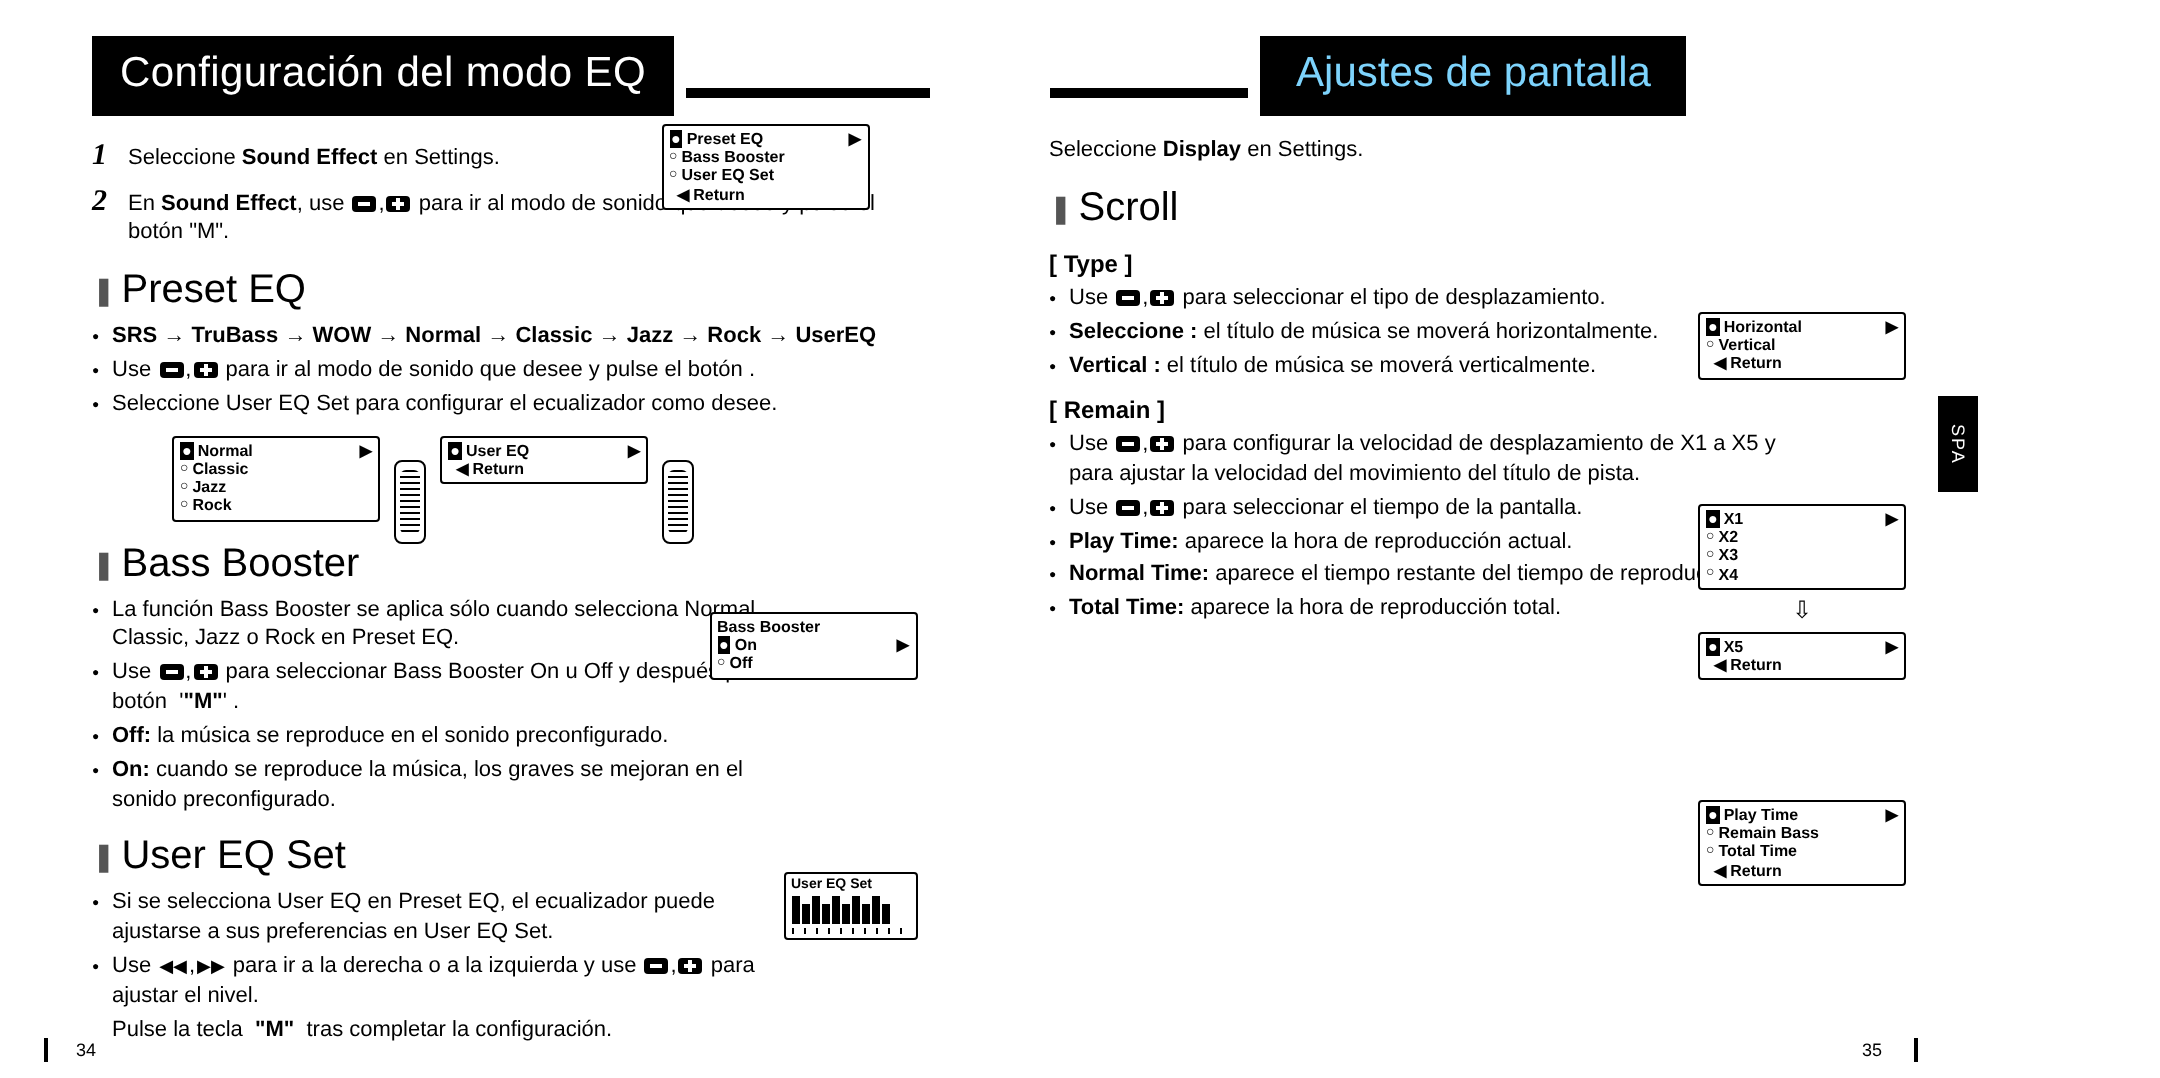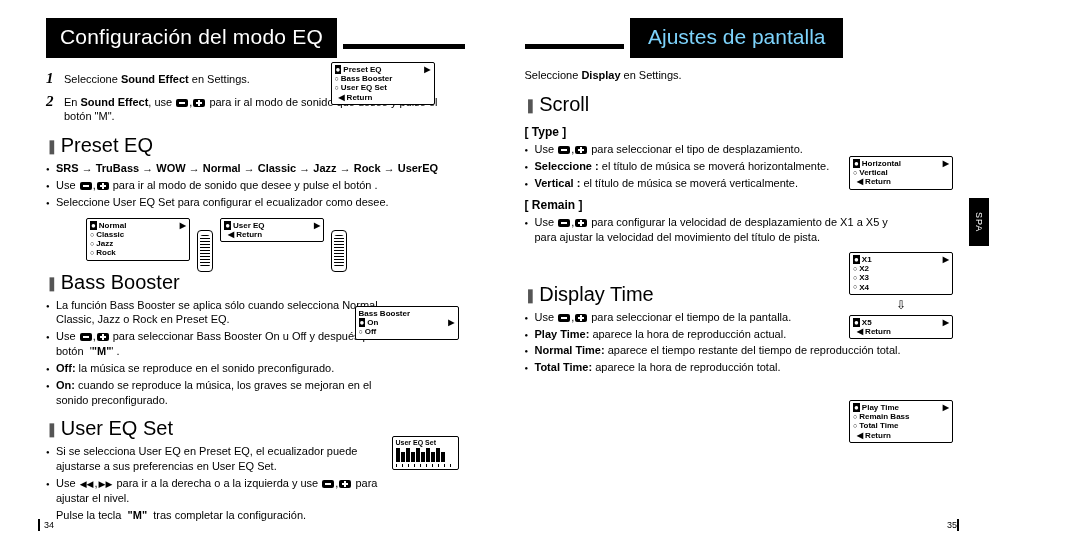--- a/index.html
+++ b/index.html
@@ -44,22 +44,22 @@
   .knob{display:inline-block;width:14px;height:40px;border:1px solid #000;border-radius:4px;position:relative;vertical-align:top}
   .knob::before{content:"";position:absolute;left:2px;right:2px;top:4px;bottom:4px;border-radius:3px;background:repeating-linear-gradient(#000 0 1px,transparent 1px 3px)}
   .eq-lcd{border:1px solid #000;border-radius:2px;background:#fff;padding:2px 3px;font-size:7px;font-weight:bold;line-height:1;display:inline-block}
   .eq-bars{display:flex;align-items:flex-end;gap:1px;margin:2px 0}
   .eq-bars span{width:4px;background:#000;height:10px}
   .eq-bars span:nth-child(odd){height:14px}
   .eq-scale{display:flex;gap:1px}
   .eq-scale span{width:4px;border-left:1px solid #000;height:3px}
   .side-tab{position:absolute;right:0;top:198px;width:20px;height:48px;background:#000;color:#fff;font-size:9px;display:flex;align-items:center;justify-content:center;writing-mode:vertical-rl;letter-spacing:1px}
   .pgnum{position:absolute;bottom:8px;font-size:9px}
-  .pg-left .pgnum{left:38px;border-left:2px solid #000;padding-left:4px}
-  .pg-right .pgnum{right:30px;border-right:2px solid #000;padding-right:0}
+  .pg-left .pgnum{left:22px;border-left:2px solid #000;padding-left:14px}
+  .pg-right .pgnum{right:30px;border-right:2px solid #000;padding-right:16px}
   .col-right-inner{max-width:380px}
   .fig-area{position:absolute;right:36px}
   .fig-scroll-type{top:156px}
   .fig-scroll-speed{top:252px}
   .fig-dtime{top:400px}
   .fig-bass{top:306px}
   .fig-usereq{top:436px}
 </style>
 </head>
 <body>
@@ -203,21 +203,20 @@
     <ul class="b">
             <li>Use <span class="minus"></span>,<span class="plus"></span> para seleccionar el tipo de desplazamiento.</li>
             <li><b>Seleccione :</b> el título de música se moverá horizontalmente.</li>
             <li><b>Vertical :</b> el título de música se moverá verticalmente.</li>
           </ul>
     <div class="sub-h">Remain</div>
     <ul class="b">
             <li>Use <span class="minus"></span>,<span class="plus"></span> para configurar la velocidad de desplazamiento de X1 a X5 y para ajustar la velocidad del movimiento del título de pista.</li>
           </ul>
 
-    <div class="sec-h" style="margin-top:36px">Display Time</div>
     <ul class="b">
             <li>Use <span class="minus"></span>,<span class="plus"></span> para seleccionar el tiempo de la pantalla.</li>
             <li><b>Play Time:</b> aparece la hora de reproducción actual.</li>
             <li><b>Normal Time:</b> aparece el tiempo restante del tiempo de reproducción total.</li>
             <li><b>Total Time:</b> aparece la hora de reproducción total.</li>
           </ul>
   </div>
 
   <div class="fig-area fig-scroll-type"><div class="lcd" style="min-width: 96px;"><div class="row">
               <span class="sel">●</span>

